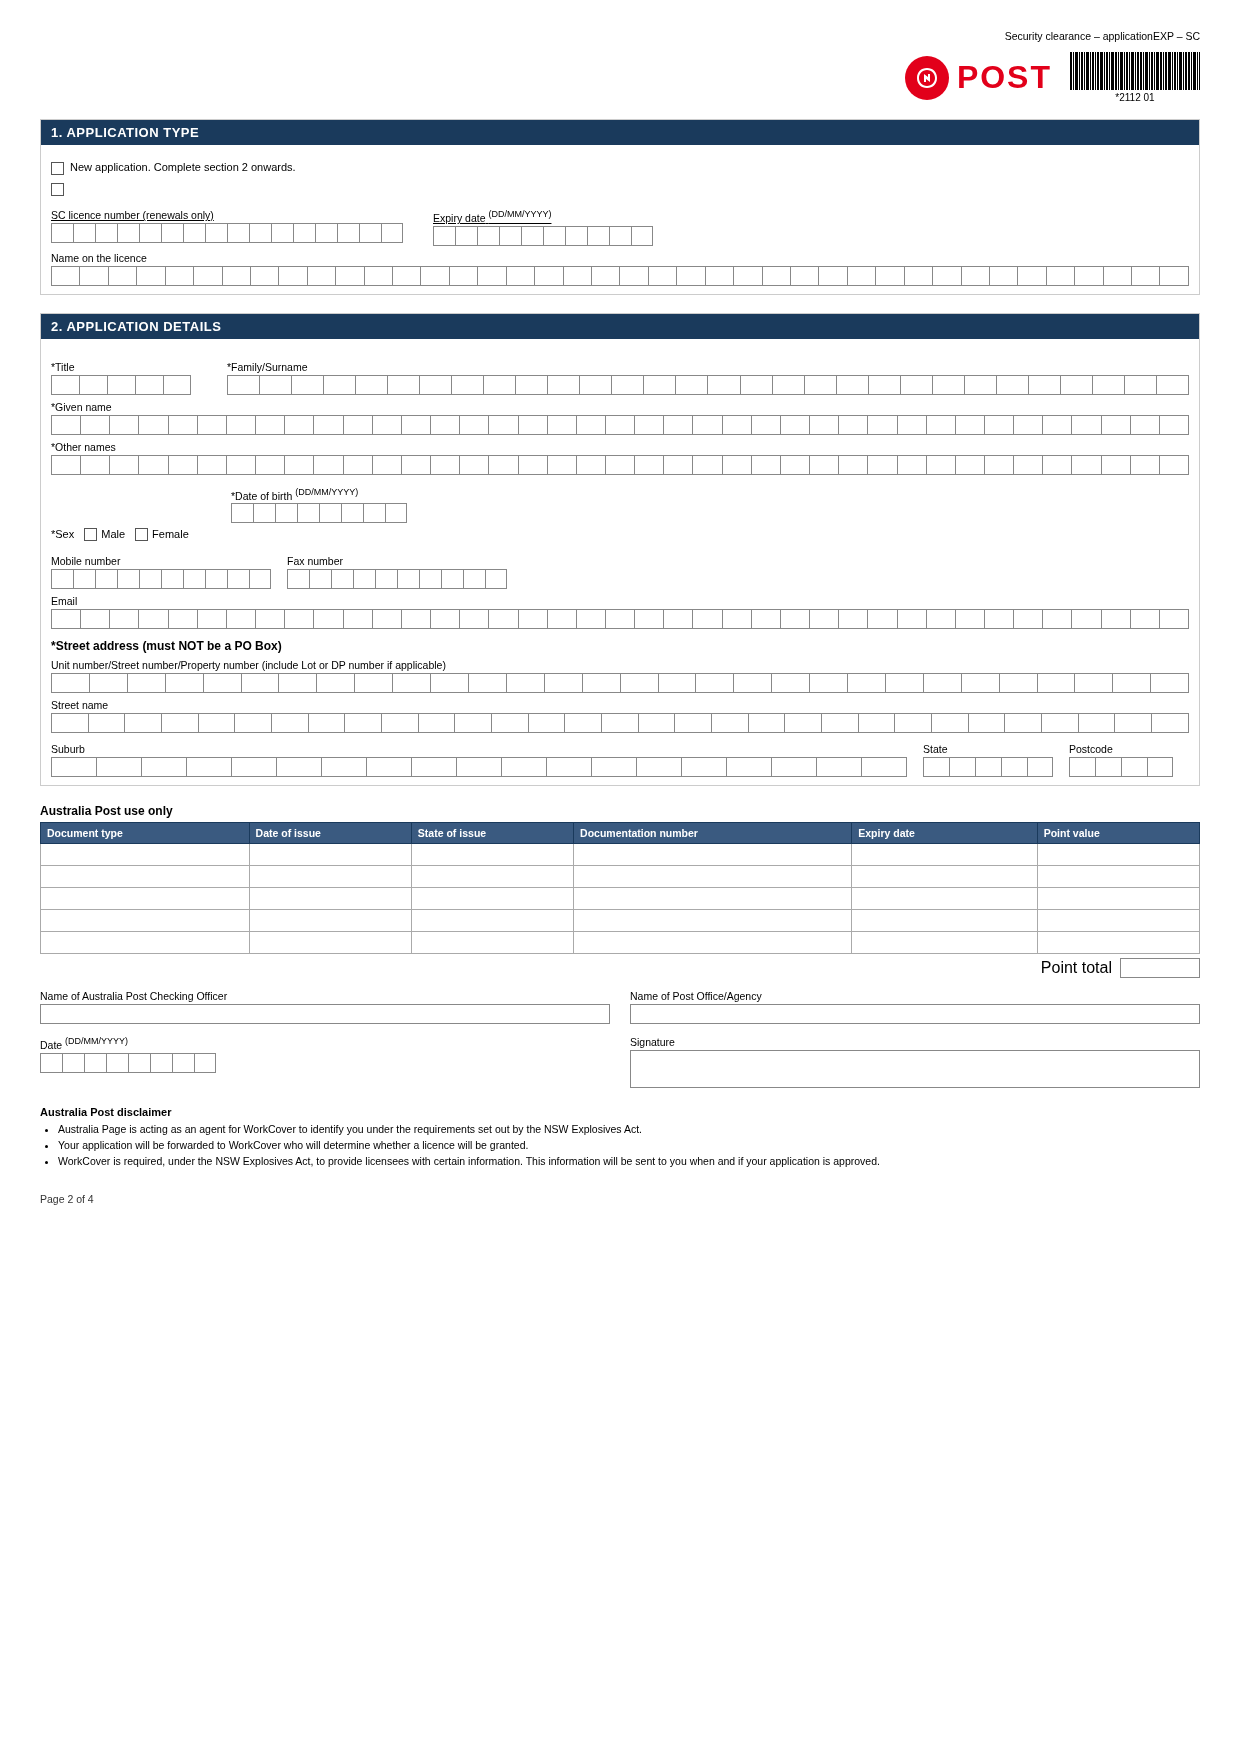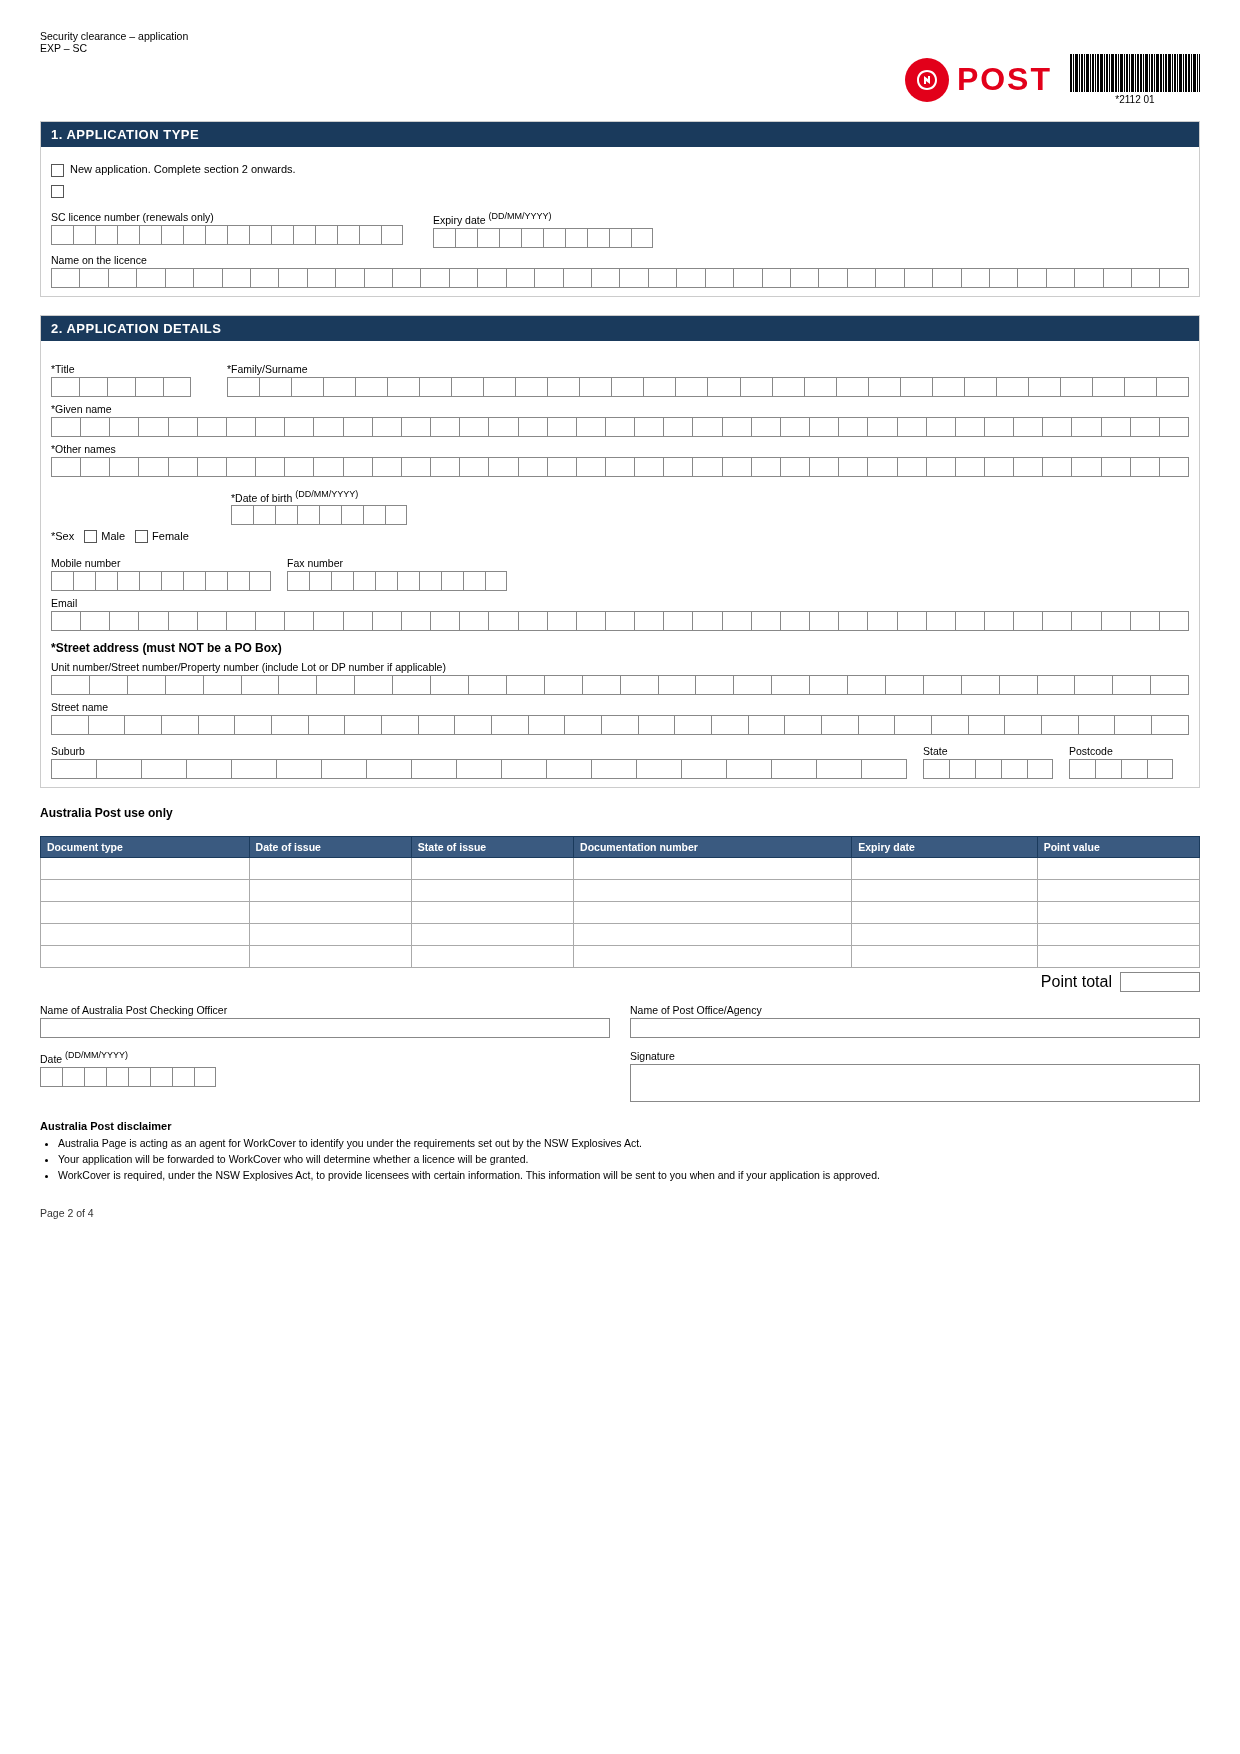--- a/index.html
+++ b/index.html
@@ -127,21 +127,21 @@
     }
     .address-section-title {
       font-weight: bold;
       font-size: 12px;
       margin-top: 10px;
       margin-bottom: 2px;
     }
     .au-post-title {
       font-weight: bold;
       font-size: 12px;
-      margin-bottom: 16px;
+      margin-bottom: 4px;
       margin-top: 10px;
     }
     .doc-table {
       width: 100%;
       border-collapse: collapse;
       font-size: 10.5px;
     }
     .doc-table th {
       background: #3a5a80;
       color: #fff;
@@ -209,30 +209,31 @@
     }
     .page-footer {
       margin-top: 24px;
       font-size: 10.5px;
       color: #333;
     }
     .header-top {
       display: flex;
       justify-content: flex-end;
       font-size: 10.5px;
-      flex-direction: column;
+      margin-bottom: 10px;
     }
     .date-label {
       font-size: 9px;
       vertical-align: super;
     }
     .expiry-row {
       display: flex;
       gap: 30px;
       margin-top: 4px;
+      text-decoration: underline;
     }
     .name-licence-row {
       margin-top: 6px;
     }
   </style>
 </head>
 <body>
 
 <div class="header-top">
   <span>Security clearance – application</span>

